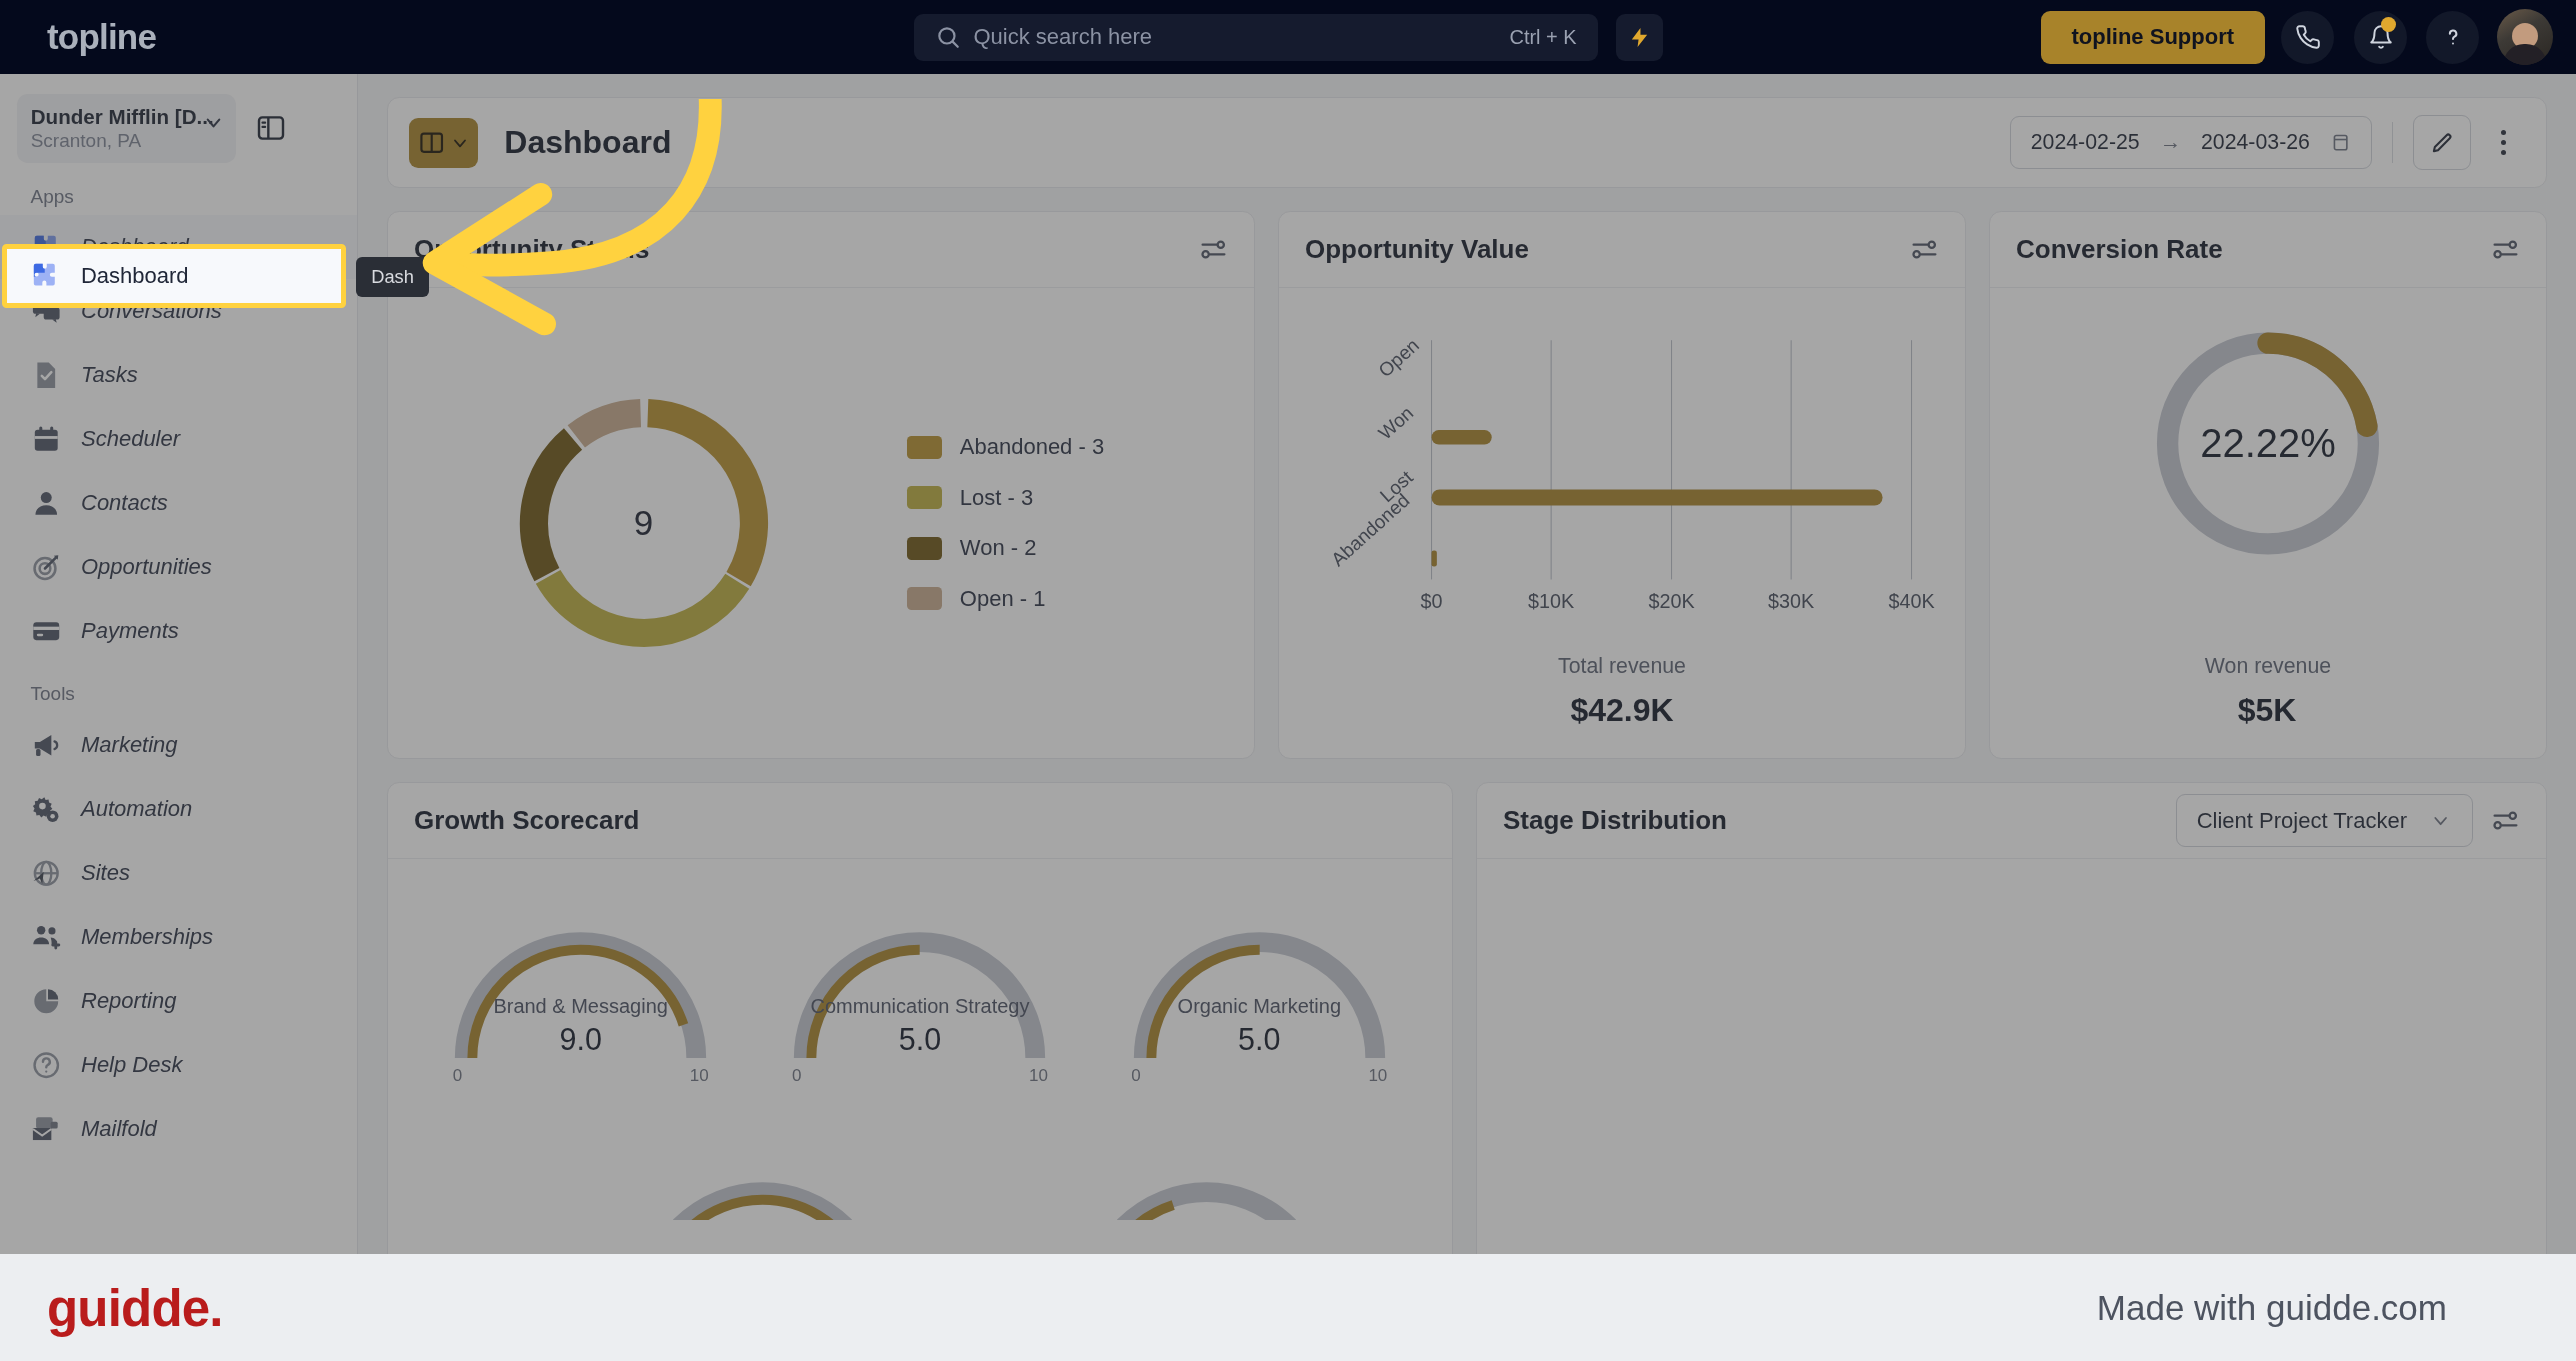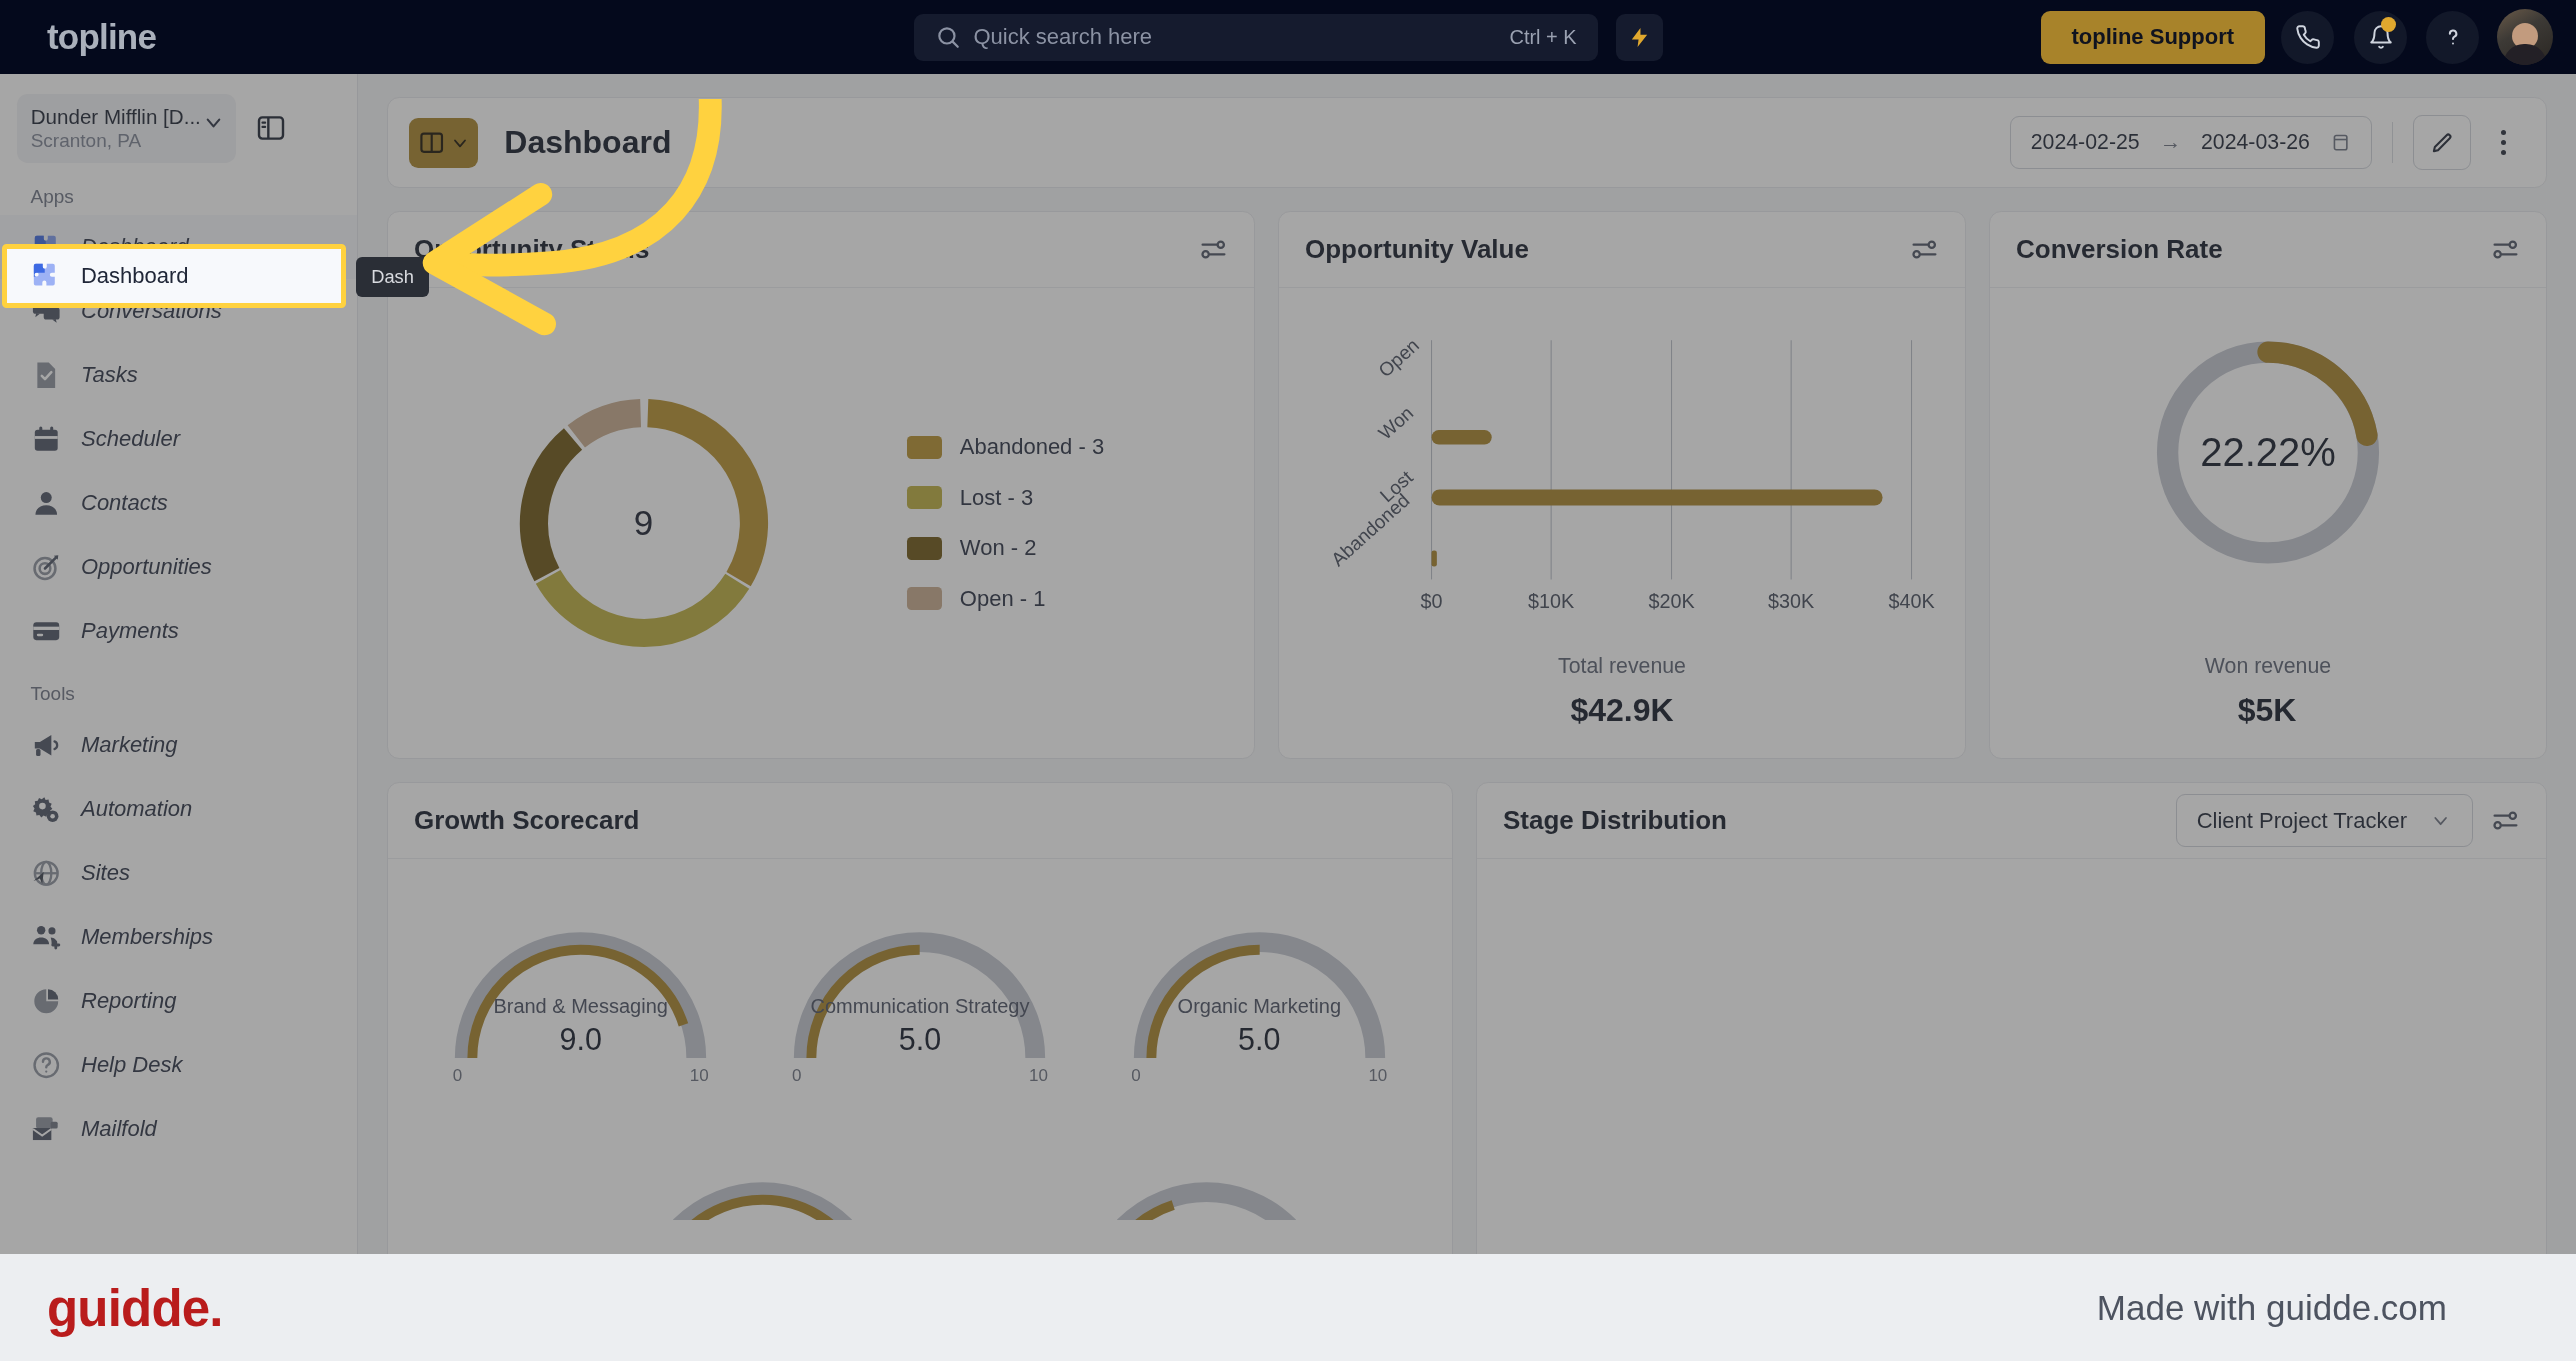--- a/index.html
+++ b/index.html
@@ -84,21 +84,21 @@
     background: #ffffff;
     border-right: 0.8px solid #e4e6ea;
     z-index: 10;
   }
   #org-row { display: flex; align-items: center; padding: 20px 17px 3px 17px; }
   #org-select {
     flex: 1; background: #f1f2f5; border-radius: 10.7px;
     padding: 10.7px 13.7px; cursor: pointer; position: relative; max-width: 219px;
   }
   #org-name {
-    font-size: 20.6px; font-weight: 400; color: #1c2333;
+    font-size: 20.6px; font-weight: 700; color: #1c2333;
     white-space: nowrap; overflow: hidden;
   }
   #org-sub { font-size: 19px; color: #7d8494; margin-top: 1.5px; }
   #org-chevron { position: absolute; right: 10.7px; top: 17px; }
   #panel-toggle {
     width: 43px; height: 43px; margin-left: 13.7px;
     display: flex; align-items: center; justify-content: center;
     cursor: pointer; border-radius: 7.6px;
   }
 
@@ -236,21 +236,21 @@
     text-align: center; font-size: 21.3px; color: #5c6373;
   }
   #total-rev-value {
     position: absolute; left: 0; right: 0; bottom: 29px;
     text-align: center; font-size: 32px; font-weight: 600; color: #121828;
   }
 
   
   #conv-body { position: relative; }
   #conv-ring-wrap {
-    position: absolute; left: 50%; top: 39px; transform: translateX(-50%);
+    position: absolute; left: 50%; top: 30px; transform: translateX(-50%);
     width: 251px; height: 251px; text-align: center;
   }
   #conv-pct {
     position: absolute; left: 0; top: 0; width: 251px; height: 251px;
     display: flex; align-items: center; justify-content: center;
     font-size: 40px; font-weight: 500; color: #141a29;
   }
   #won-rev-label {
     position: absolute; left: 0; right: 0; bottom: 79px;
     text-align: center; font-size: 21.3px; color: #5c6373;

